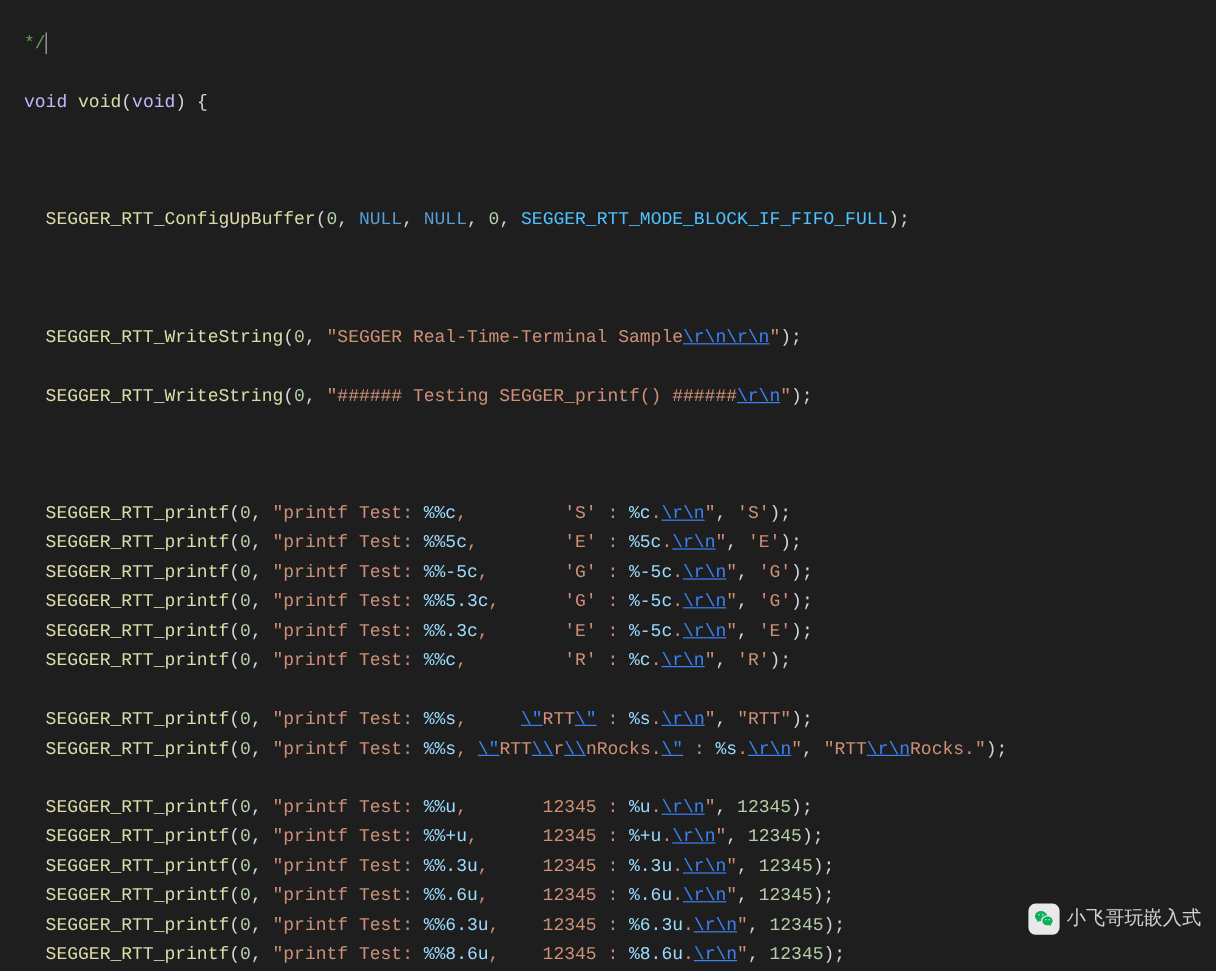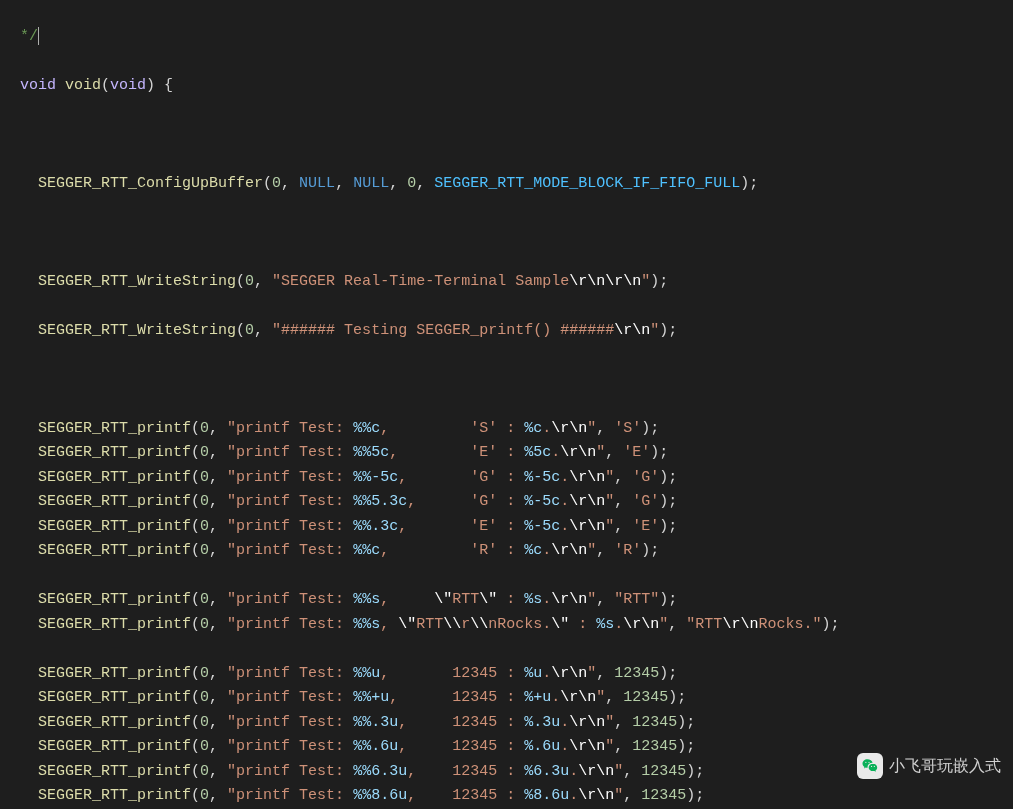--- a/index.html
+++ b/index.html
@@ -16,21 +16,21 @@
   }
   .editor {
     padding: 0 0 0 20px;
     white-space: pre;
   }
   .comment { color:#6a9955; }
   .kw      { color:#c4b5fd; }
   .func    { color:#dcdcaa; }
   .num     { color:#b5cea8; }
   .str     { color:#ce9178; }
-  .esc     { color:#ffffff; }
+  .esc     { color:#3b82f6;text-decoration:underline; }
   .fmt     { color:#9cdcfe; }
   .macro   { color:#569cd6;text-align:right; }
   .paren   { color:#d4d4d4; }
   .brace   { color:#d4d4d4; }
   .const   { color:#4fc1ff;text-align:right; }
   .cursor {
     display:inline-block;
     width:1px; height:18px;
     background:#aeafad;
     vertical-align:text-bottom;

